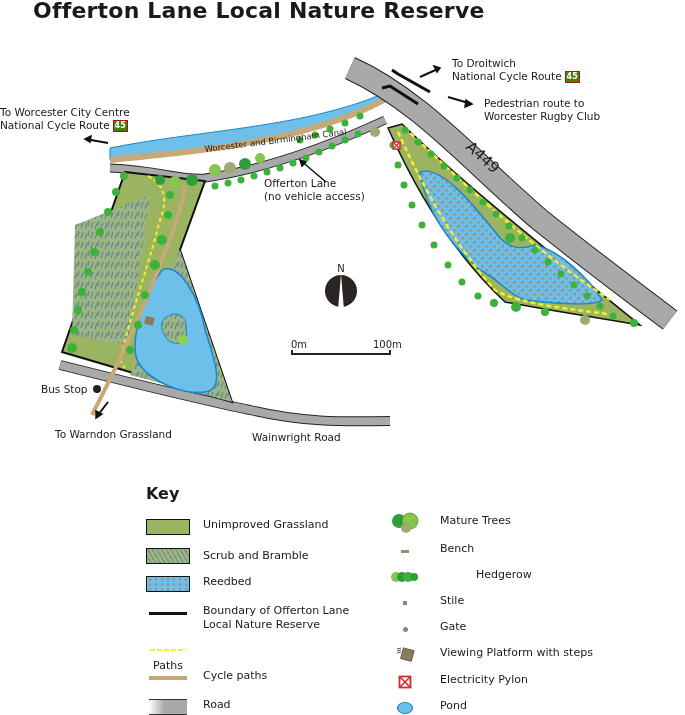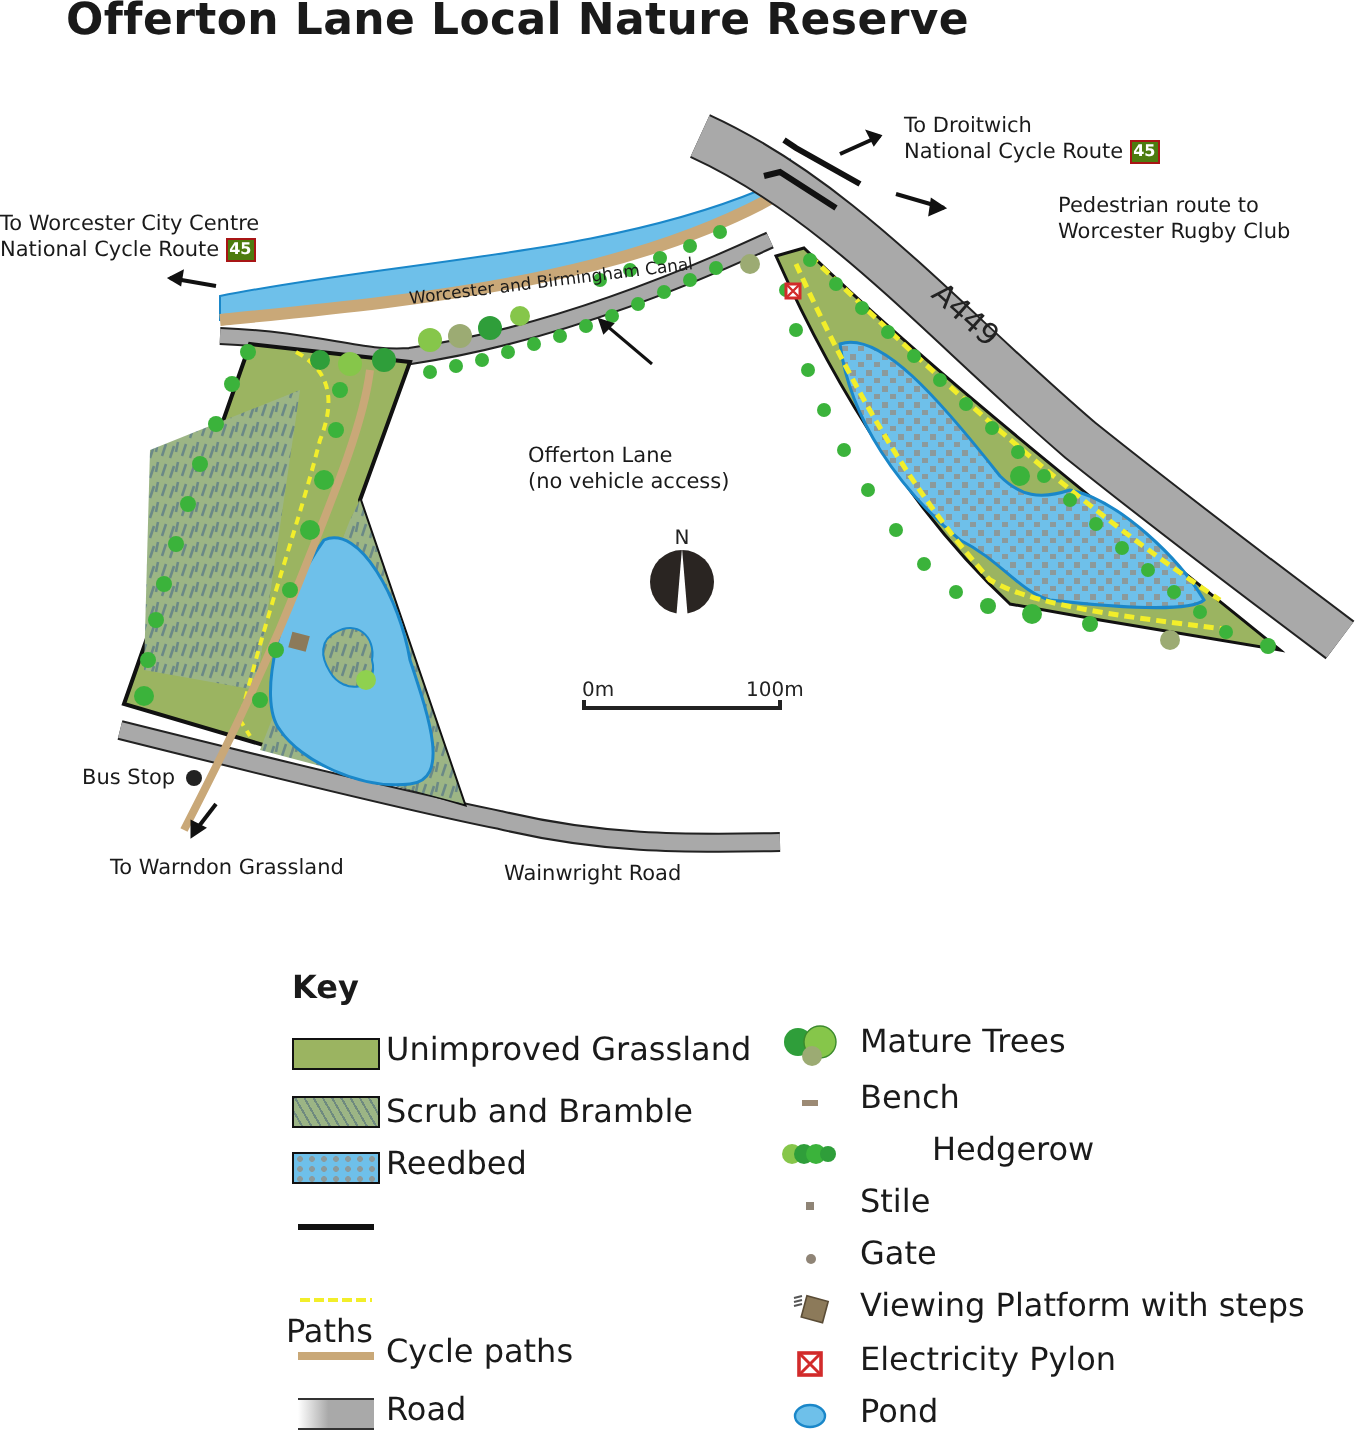--- a/index.html
+++ b/index.html
@@ -4,21 +4,21 @@
   <style>
     html, body { margin: 0; padding: 0; background: #ffffff; }
     body { width: 685px; height: 715px; position: relative; overflow: hidden; font-family: "DejaVu Sans", sans-serif; color: #1a1a1a; }
     .title { position: absolute; left: 33px; top: -2px; font-size: 22px; font-weight: bold; letter-spacing: 0.2px; white-space: nowrap; }
     svg.map { position: absolute; left: 0; top: 0; }
     .lbl { position: absolute; font-size: 10.5px; line-height: 12.5px; white-space: nowrap; color: #1a1a1a; }
     .ncr { display: inline-block; background: #4d7c0f; color: #fff; font-size: 8px; font-weight: bold; line-height: 10px; padding: 0 1px; margin-left: 3px; vertical-align: 1px; border: 1px solid #a81515; }
     .key-title { position: absolute; left: 146px; top: 484px; font-size: 16px; font-weight: bold; }
     .key-item { position: absolute; display: flex; align-items: flex-start; }
     .key-sym { width: 50px; height: 18px; display: flex; align-items: center; justify-content: center; flex: 0 0 auto; }
-    .key-lbl { font-size: 16px; line-height: 14px; white-space: nowrap; }
+    .key-lbl { font-size: 11px; line-height: 14px; margin-left: 10px; white-space: nowrap; }
     .swatch { width: 44px; height: 16px; border: 1.5px solid #111; box-sizing: border-box; }
   </style>
 </head>
 <body>
 
 <div class="title">Offerton Lane Local Nature Reserve</div>
 
 <svg class="map" width="685" height="480" viewBox="0 0 685 480" xmlns="http://www.w3.org/2000/svg">
   <defs>
     <linearGradient id="roadFadeL" x1="0" x2="1" y1="0" y2="0">
@@ -183,29 +183,29 @@
     <text x="373" y="348" font-family="DejaVu Sans, sans-serif" font-size="10" fill="#222">100m</text>
   </g>
 
   <text font-family="DejaVu Sans, sans-serif" font-size="8.5" fill="#1a1a1a" transform="translate(205 152) rotate(-7)">Worcester and Birmingham Canal</text>
 </svg>
 
 <div class="lbl" style="left:452px; top:57px;">
   <div>To Droitwich</div>
   <div><span>National Cycle Route</span><span class="ncr">45</span></div>
 </div>
-<div class="lbl" style="left:484px; top:97px;margin-left:45px;">
+<div class="lbl" style="left:484px; top:97px;">
   <div>Pedestrian route to</div>
   <div>Worcester Rugby Club</div>
 </div>
 <div class="lbl" style="left:0px; top:106px;">
   <div>To Worcester City Centre</div>
   <div><span>National Cycle Route</span><span class="ncr">45</span></div>
 </div>
-<div class="lbl" style="left:264px; top:177px;margin-top:45px;">
+<div class="lbl" style="left:264px; top:177px;">
   <div>Offerton Lane</div>
   <div>(no vehicle access)</div>
 </div>
 <div class="lbl" style="left:41px; top:383px;">Bus Stop</div>
 <div class="lbl" style="left:55px; top:428px;">To Warndon Grassland</div>
 <div class="lbl" style="left:252px; top:431px;">Wainwright Road</div>
 
 <div class="key-title">Key</div>
 
 <div class="key-item" style="left:143px; top:518px;">
@@ -222,20 +222,24 @@
 </div>
 <div class="key-item" style="left:143px; top:575px;text-align:center;">
   <div class="key-sym">
       <div class="swatch" style="background: radial-gradient(circle, #8b9a9c 1.3px, transparent 1.6px) 0 0/6px 5px, #6ec0ea;"></div>
     </div>
   <div class="key-lbl">Reedbed</div>
 </div>
 <div class="key-item" style="left:143px; top:604px;">
   <div class="key-sym">
       <div style="width:38px; height:3px; background:#111;"></div>
+    </div>
+  <div class="key-lbl">
+      <div>Boundary of Offerton Lane</div>
+      <div>Local Nature Reserve</div>
     </div>
 </div>
 <div class="key-item" style="left:143px; top:641px;flex-direction:column;">
   <div class="key-sym">
       <div style="width:36px; height:2px; background: repeating-linear-gradient(90deg, #f2ee2a 0 5px, transparent 5px 7px);"></div>
     </div>
   <div class="key-lbl">Paths</div>
 </div>
 <div class="key-item" style="left:143px; top:669px;">
   <div class="key-sym">

